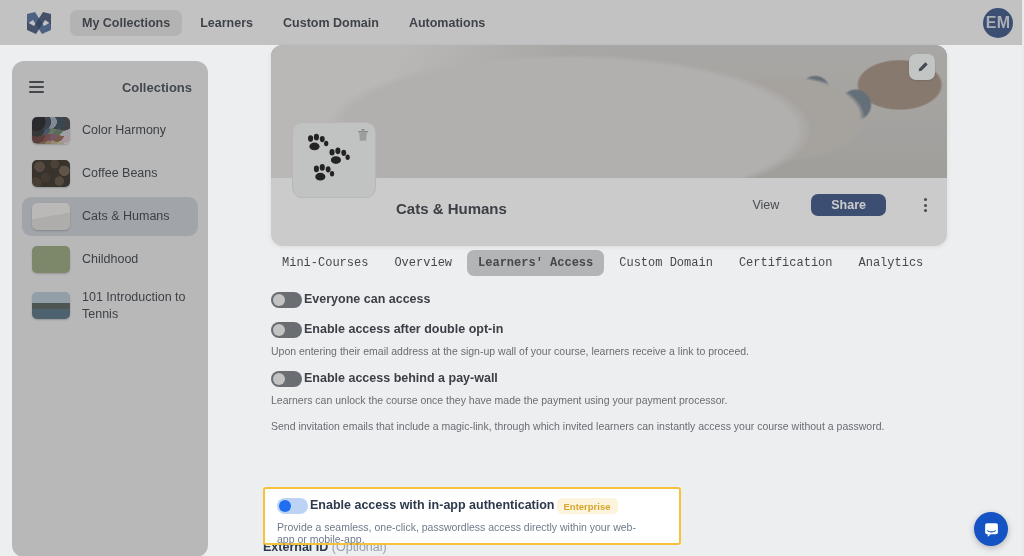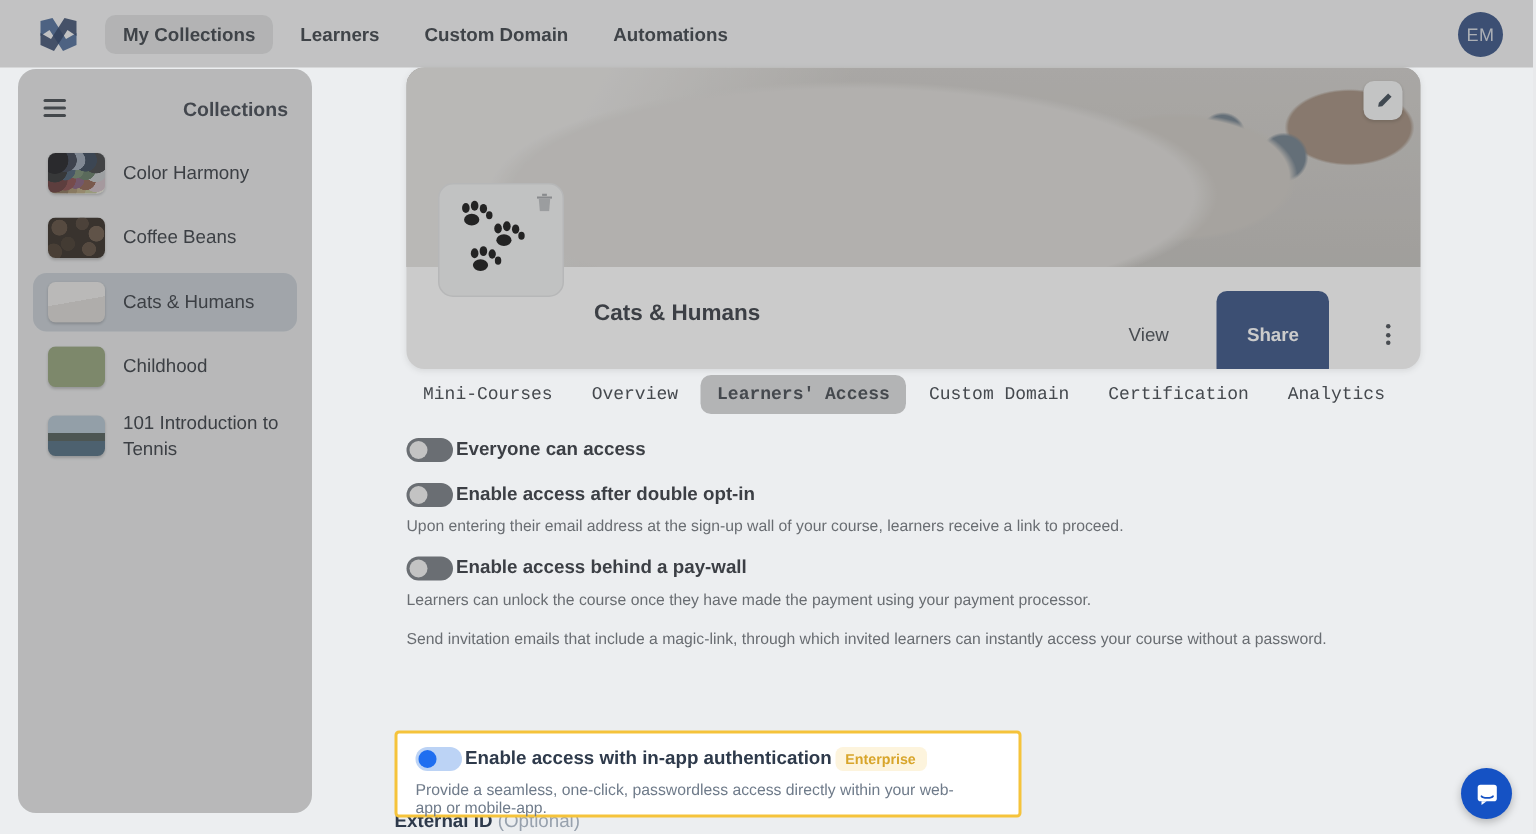--- a/index.html
+++ b/index.html
@@ -31,31 +31,31 @@
     background: #f2f3f5;
   }
   .logo { width: 30px; height: 26px; margin-left: 8px; margin-right: 16px; flex: none; }
   .navitems { display: flex; align-items: center; gap: 6px; }
   .navitem {
     font-size: 12.5px; color: #33404f; font-weight: 600;
     padding: 6px 12px; border-radius: 7px; white-space: nowrap; cursor: pointer;
   }
   .navitem.active { background: #dcdee1; }
   .avatar {
-    position: absolute; right: 20px; top: 8px;
+    position: absolute; right: 9px; top: 8px;
     width: 30px; height: 30px; border-radius: 50%;
     background: #1552c4; color: #cdd8ec;
-    font-size: 12px; font-weight: 400;
+    font-size: 16px; font-weight: 700;
     display: flex; align-items: center; justify-content: center;
     letter-spacing: .3px; cursor: pointer;
   }
 
   
   .sidebar {
-    position: absolute; left: 12px; top: 46px;
+    position: absolute; left: 12px; top: 61px;
     width: 196px; height: 496px;
     background: #e3e5e8; border-radius: 12px;
     padding: 10px 10px 0 10px;
     overflow: hidden;
   }
   .sb-head {
     display: flex; align-items: center; justify-content: space-between;
     height: 32px; padding: 0 6px 0 4px;
   }
   .hamburger { display: flex; flex-direction: column; gap: 3px; cursor: pointer; padding: 3px; }
@@ -186,21 +186,21 @@
     position: absolute; left: 125px; top: 22px;
     font-size: 15px; font-weight: 700; color: #2e3a4b;
   }
   .card-actions {
     position: absolute; right: 14px; top: 16px;
     display: flex; align-items: center; gap: 32px;
   }
   .view-btn { font-size: 12.5px; color: #3f4c5c; cursor: pointer; }
   .share-btn {
     background: #1552c4; color: #fff; font-size: 12.5px; font-weight: 600;
-    padding: 22px 20px; border-radius: 7px; border: none; cursor: pointer;
+    padding: 4px 20px; border-radius: 7px; border: none; cursor: pointer;
     font-family: "Liberation Sans", sans-serif;
   }
   .kebab { display: flex; flex-direction: column; gap: 2.5px; cursor: pointer; padding: 4px 6px; }
   .kebab i { width: 3px; height: 3px; border-radius: 50%; background: #3f4c5c; display:block; }
 
   
   .tabs {
     position: absolute; left: 53px; top: 250px;
     display: flex; align-items: center; gap: 4px; font-family: Liberation Mono, monospace;
   }

